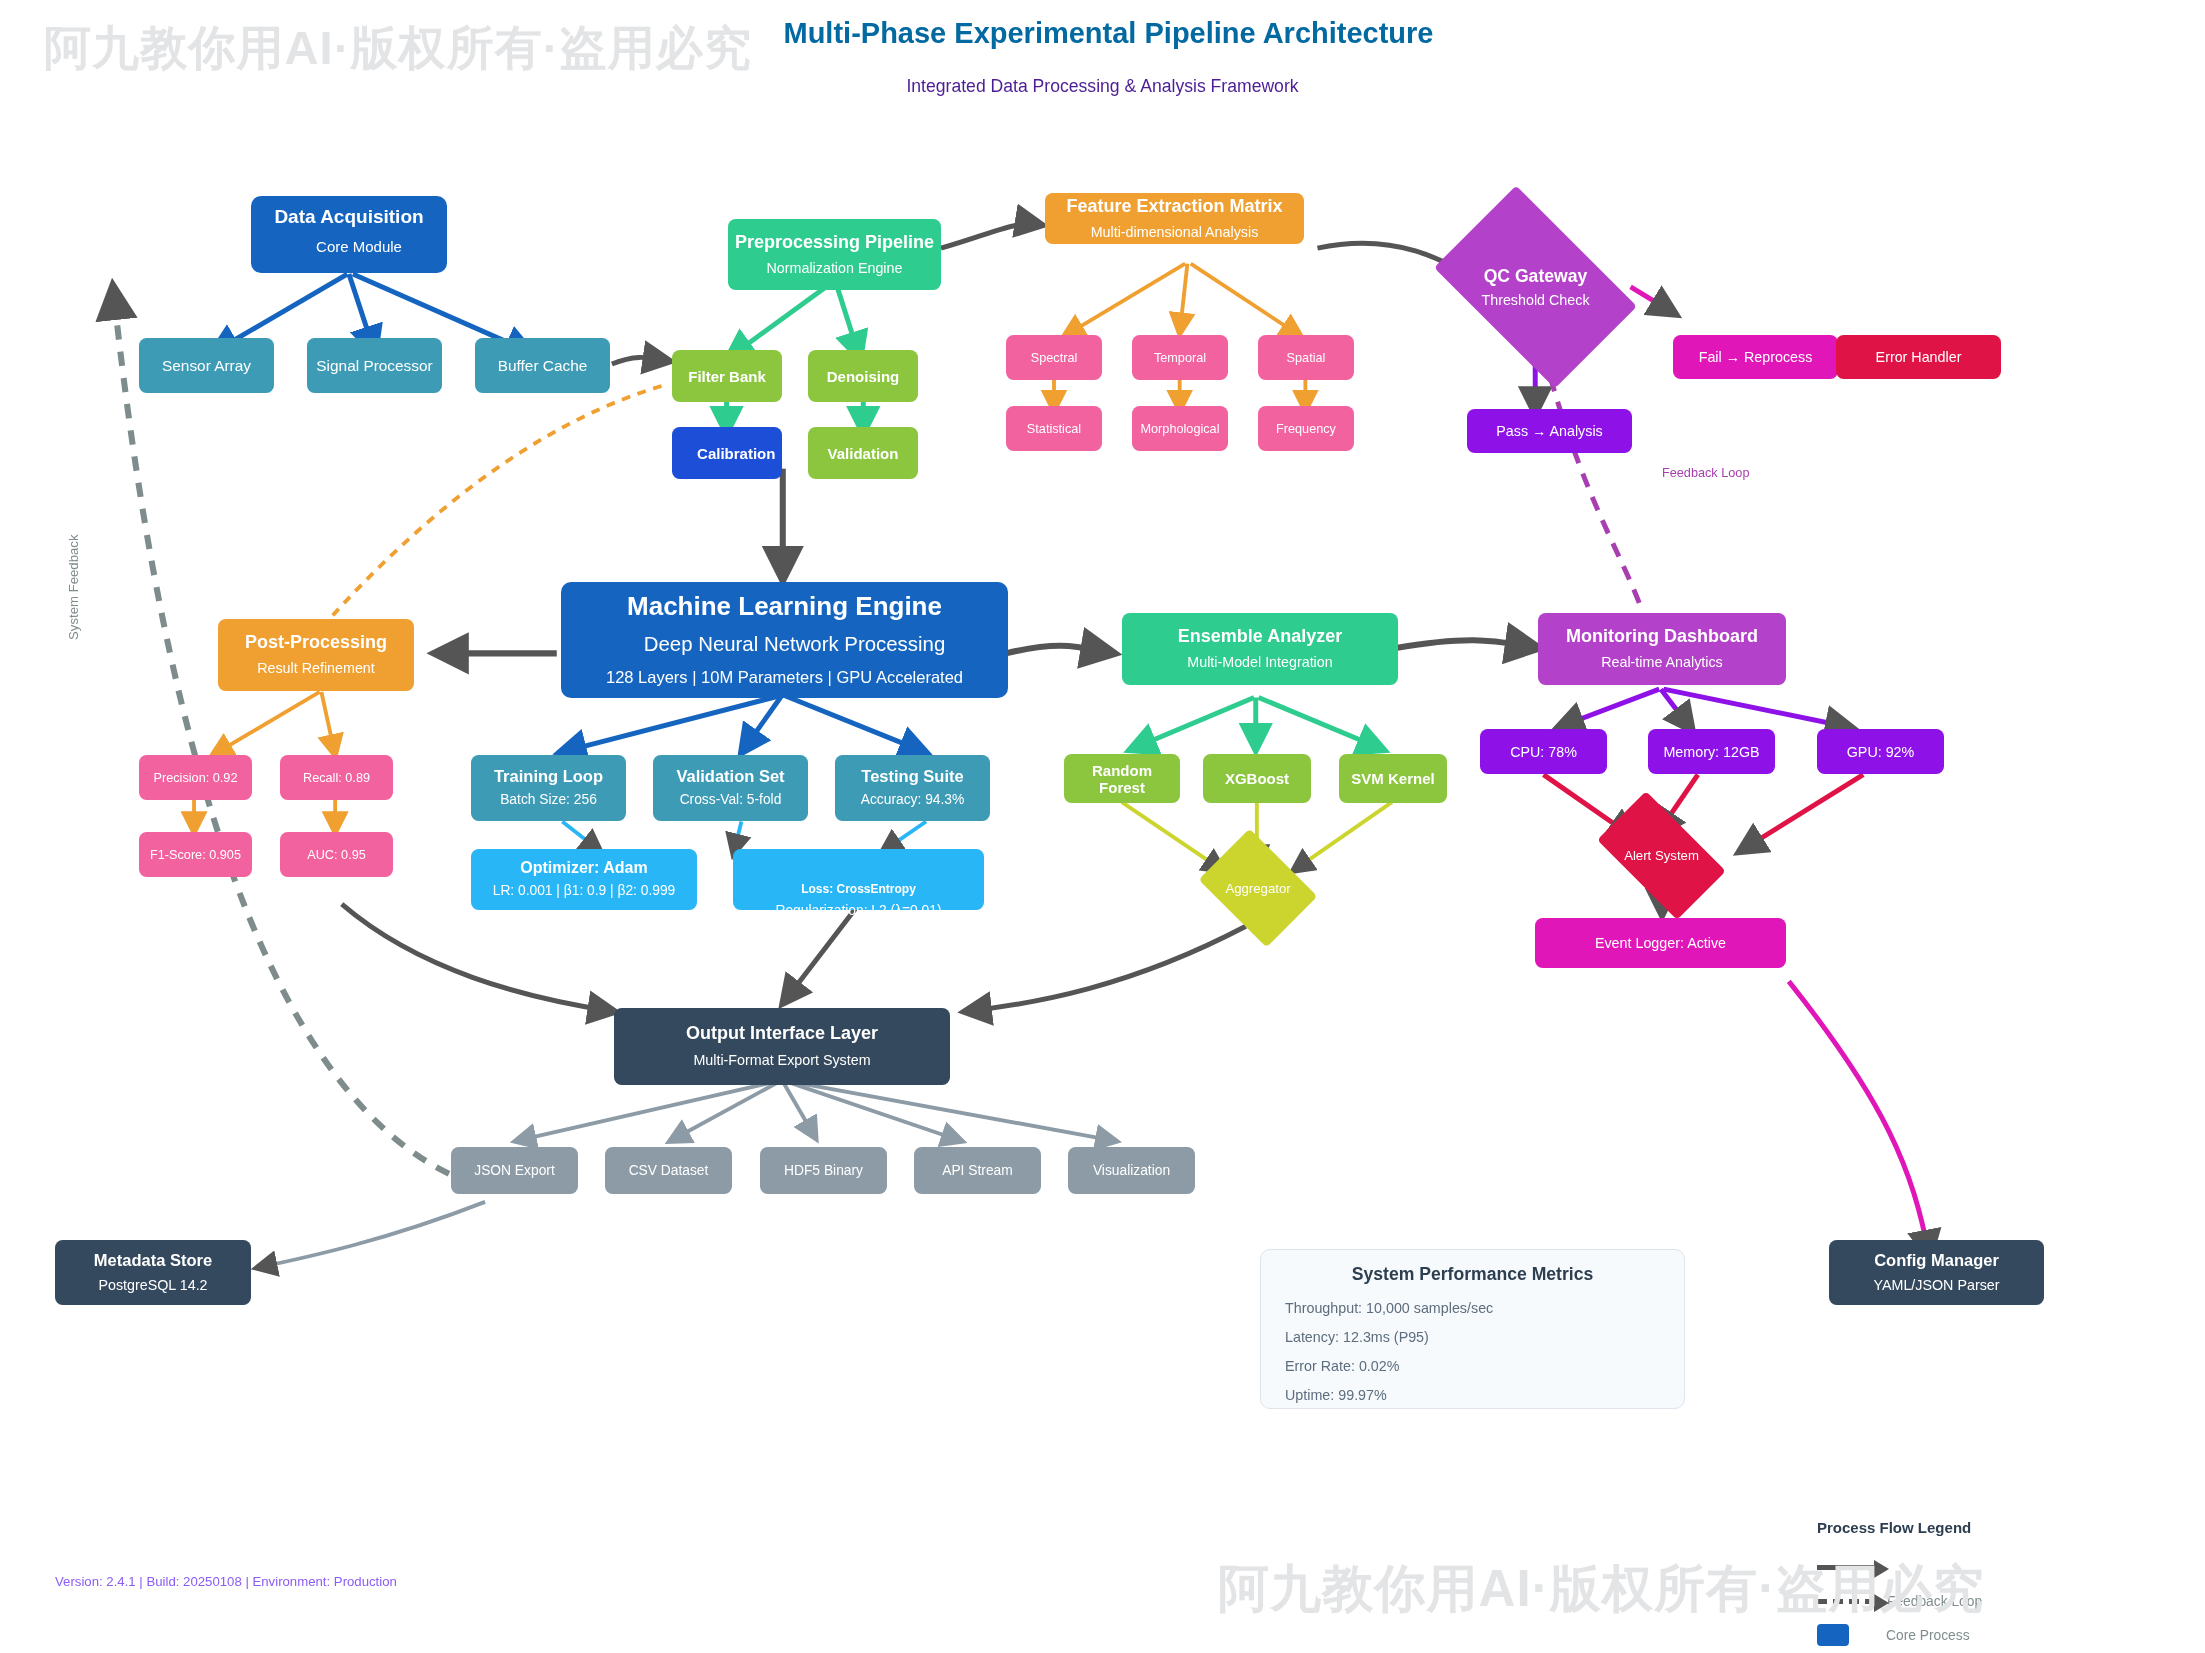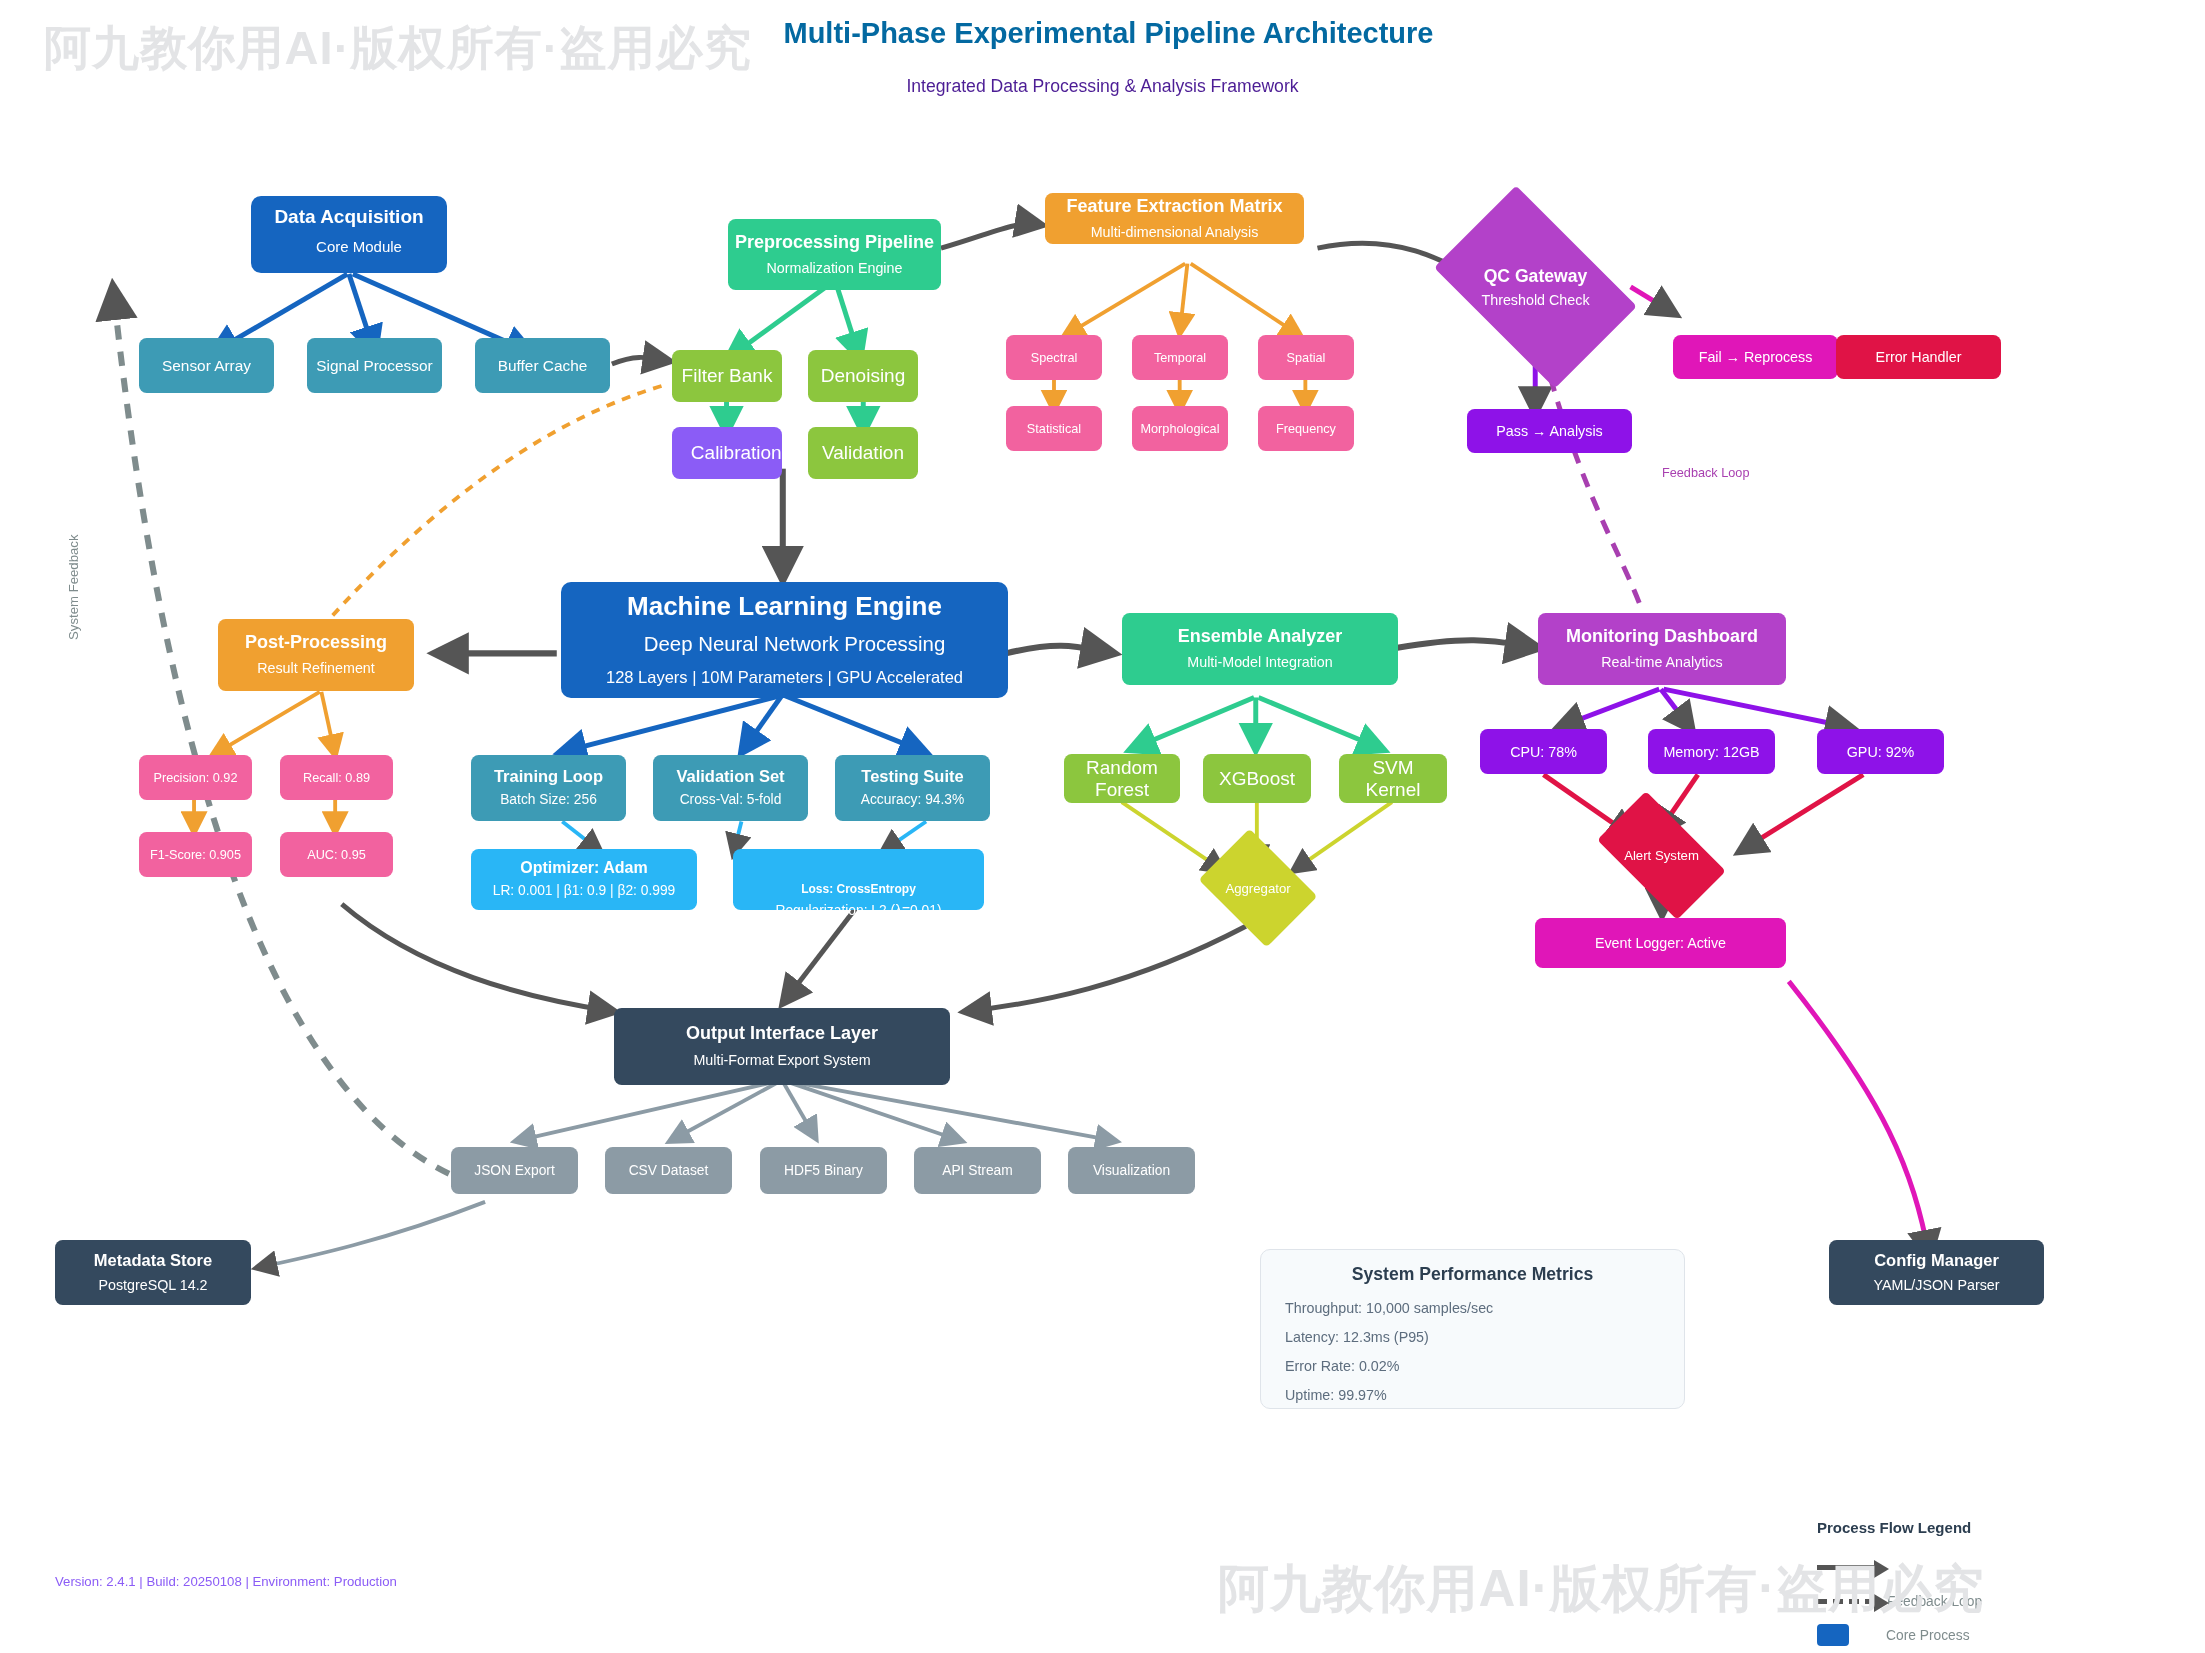--- a/index.html
+++ b/index.html
@@ -27,21 +27,21 @@
   .node .t2 { line-height:1.45; }
   .node .t3 { line-height:1.45; }
 
   
   .hero   { width:436px; height:119px; border-radius:10px; }
   .hero .t1 { font-size:26px; margin-bottom:6.6px;}
   .hero .t2 { font-size:20.4px; margin-bottom:6.6px;margin-left:20px;}
   .hero .t3 { font-size:16.5px;}
 
   .sub    { width:135px; height:55px; font-size:15.4px; }
-  .subS   { width:110px; height:52px; font-size:19px; }
+  .subS   { width:110px; height:52px; font-size:15px;font-weight:bold; }
   .small  { width:96px; height:45px; font-size:12.7px; }
   .chip   { width:102px; height:44px; font-size:12.7px; }
   .wide   { width:232px; height:58px; }
   .wide .t1 { font-size:16.5px; margin-bottom:3.3px;}
   .wide .t2 { font-size:13.8px;}
   .pill   { width:138px; height:45px; font-size:14.3px; }
   .pillw  { width:165px; height:44px; font-size:14.3px; }
   .grey   { width:127px; height:47px; font-size:13.8px; background:#8c9ba5; }
   .darkbox{ width:196px; height:65px; background:#34495e; }
   .darkbox .t1 { font-size:16.5px; margin-bottom:4.4px;}
@@ -248,21 +248,21 @@
     <div class="t1" style="font-size:18px; margin-bottom:4.4px;">Preprocessing Pipeline</div>
     <div class="t2" style="font-size:14.3px;">Normalization Engine</div>
   </div>
 
   <div class="node subS" style="left:672px; top:350px; background:#8cc63e;">
     <span>Filter Bank</span>
   </div>
   <div class="node subS" style="left:808px; top:350px; background:#8cc63e;">
     <span>Denoising</span>
   </div>
-  <div class="node subS" style="left:672px; top:427px; background:#8b5cf6;padding-left:24px;">
+  <div class="node subS" style="left:672px; top:427px; background:#1d4ed8;padding-left:24px;">
     <span>Calibration</span>
   </div>
   <div class="node subS" style="left:808px; top:427px; background:#8cc63e;">
     <span>Validation</span>
   </div>
 
   <div class="node" style="left:1045px; top:193px; width:259px; height:51px; background:#f0a030;">
     <div class="t1" style="font-size:18px; margin-bottom:4.4px;">Feature Extraction Matrix</div>
     <div class="t2" style="font-size:14.3px;">Multi-dimensional Analysis</div>
   </div>

